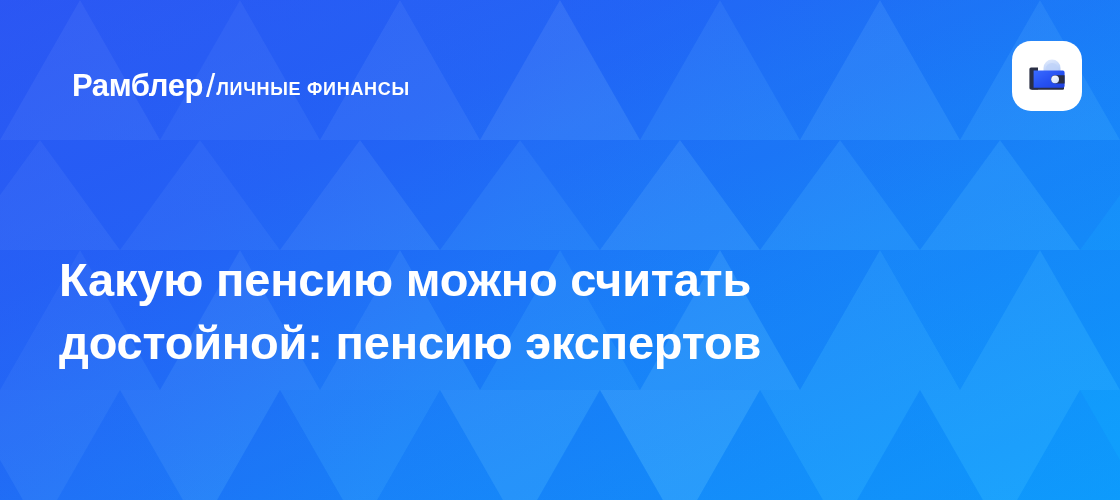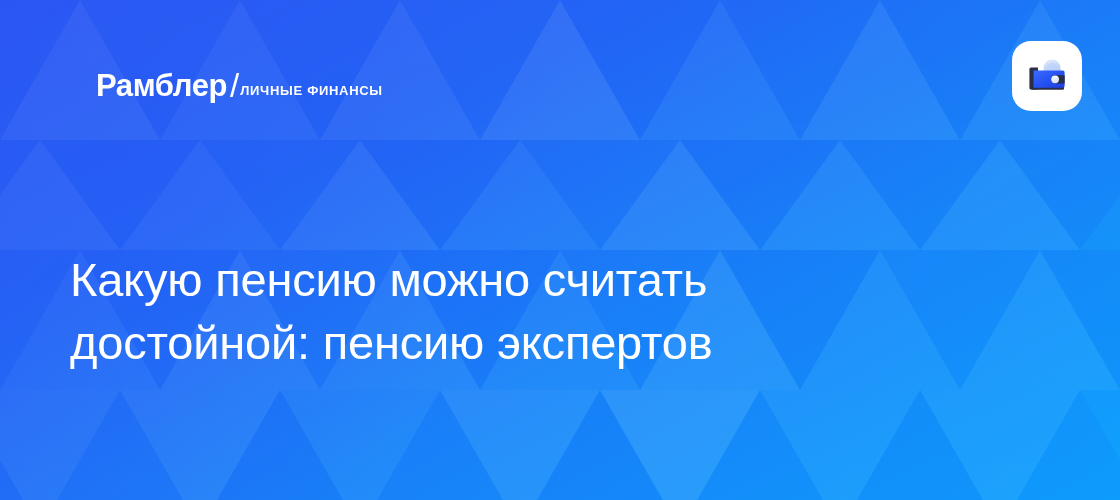--- a/index.html
+++ b/index.html
@@ -44,32 +44,31 @@
     display: flex;
     align-items: baseline;
     white-space: nowrap;
   }
   .logo-word {
     font-size: 31px;
     font-weight: 700;
     color: #ffffff;
     letter-spacing: -0.4px;
     line-height: 1;
-    margin-left: 24px;
   }
   .logo-slash {
     font-size: 33px;
     font-weight: 500;
     color: #ffffff;
     line-height: 1;
     margin: 0 1px 0 3px;
     transform: translateY(1px);
   }
   .logo-sub {
-    font-size: 13px;
+    font-size: 18px;
     font-weight: 700;
     color: #ffffff;
     letter-spacing: 0.7px;
     text-transform: uppercase;
     line-height: 1;
     transform: translateY(-1px);
   }
 
   
   .app-icon {
@@ -82,26 +81,26 @@
     border-radius: 19px;
     display: flex;
     align-items: center;
     justify-content: center;
   }
   .app-icon svg { display: block; }
 
   
   .headline {
     position: absolute;
-    left: 70px;
+    left: 59px;
     top: 218px;
     width: 900px;
     color: #ffffff;
     font-size: 47px;
-    font-weight: 400;
+    font-weight: 700;
     line-height: 1.32;
     letter-spacing: -0.2px;
   }
   .headline .ln { display: block; white-space: nowrap; }
 </style>
 </head>
 <body>
 
 <div class="stage">
 

